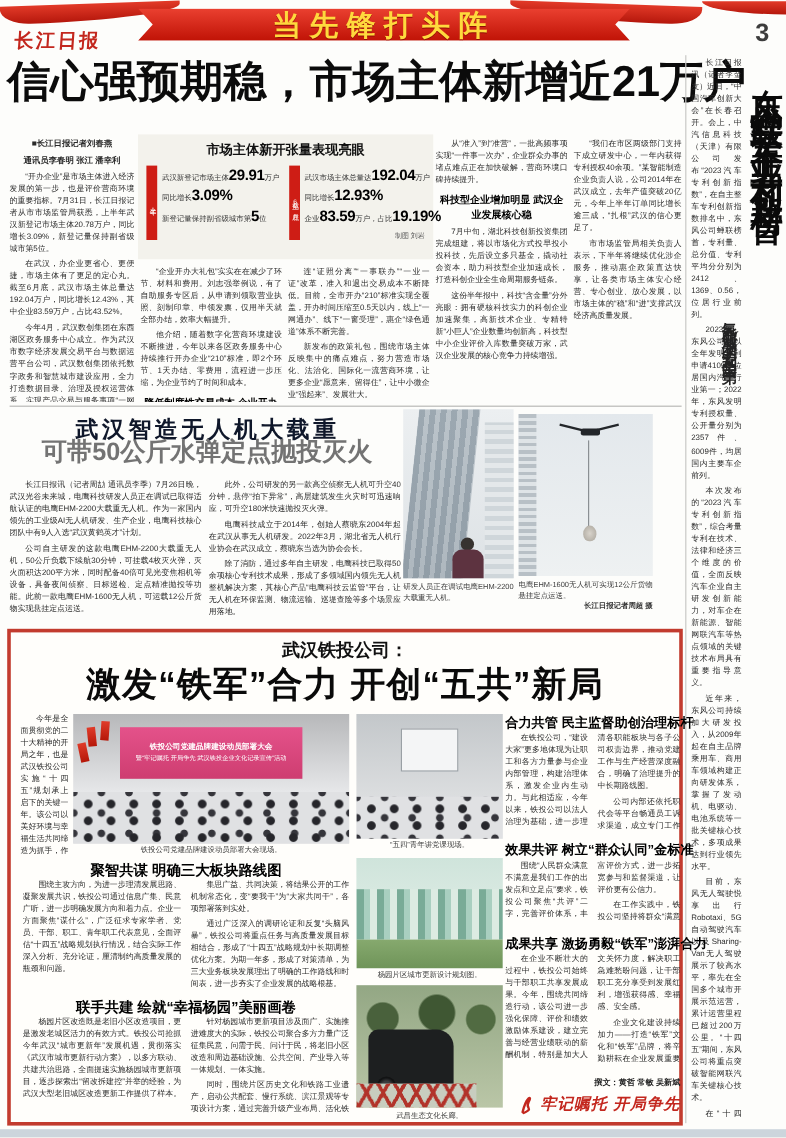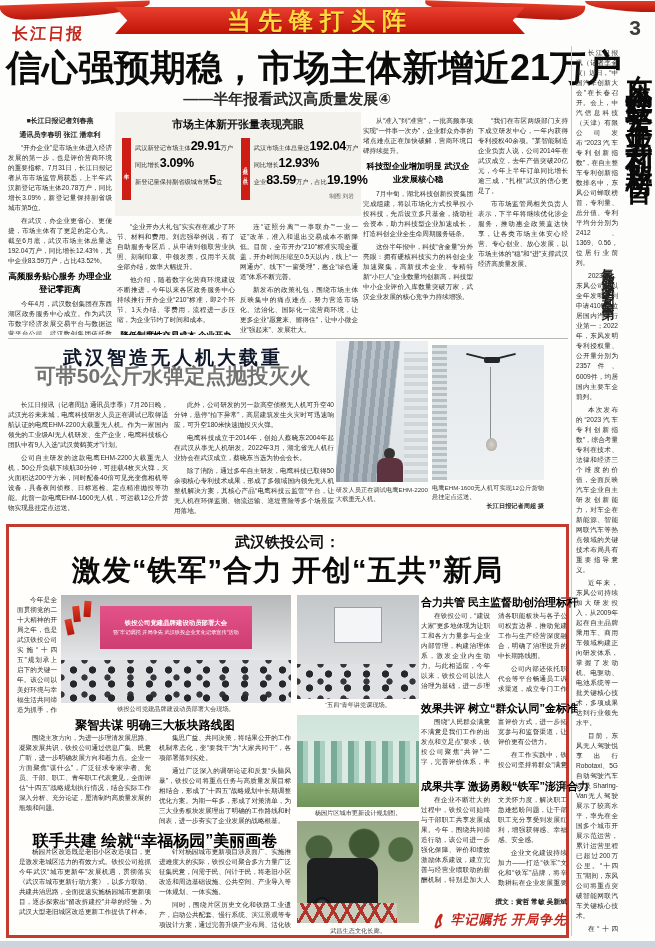--- a/index.html
+++ b/index.html
@@ -117,21 +117,21 @@
   .loco { position:absolute; left:8%; bottom:18%; width:58%; height:46%; background:#1d1f20; border-radius:8px 14px 2px 2px; }
   .locoWheel { position:absolute; left:14%; bottom:10%; width:16px; height:16px; border-radius:50%; background:radial-gradient(#3a3c3e 35%,#121314 60%); }
   .girder { position:absolute; left:0; right:18%; bottom:0; height:20%;
             background:repeating-linear-gradient(60deg,#b2332a 0 3px,transparent 3px 12px),repeating-linear-gradient(-60deg,#b2332a 0 3px,transparent 3px 12px),#c8cdbf; }
   #capC { left:288px; top:400px; width:122px; text-align:center; }
 
   #subC { left:412px; top:68px; width:146px; } #bodyC { left:412px; top:84px; width:146px; height:86px; }
   #subD { left:412px; top:174px; width:146px; } #bodyD { left:412px; top:190px; width:146px; height:58px; }
   #subE { left:412px; top:252px; width:146px; } #bodyE { left:412px; top:268px; width:146px; height:98px; }
   #subA { left:10px; top:190px; width:272px; font-size:12px; } #bodyA { left:10px; top:206px; width:272px; height:94px; }
-  #subB { left:10px; top:304px; width:272px; font-size:16px; } #bodyB { left:10px; top:320px; width:272px; height:84px; }
+  #subB { left:10px; top:304px; width:272px; font-size:12px; } #bodyB { left:10px; top:320px; width:272px; height:84px; }
   #tcredit { left:412px; top:370px; width:146px; text-align:right; font-size:6.8px; font-weight:700; color:#222; }
   #badge { left:424px; top:382px; width:134px; display:flex; align-items:center; gap:4px; }
   #badge .slog { color:#c3271e; font-size:13px; font-weight:900; letter-spacing:1px; font-style:italic; white-space:nowrap; }
 
   #bstrip { left:0; top:941px; width:655px; height:7px; background:#ccd5dc; }
 </style>
 </head>
 <body>
 
 <div id="sheet">
@@ -139,21 +139,20 @@
   <div id="wingL" class="wing"></div>
   <div id="wingR" class="wing"></div>
   <div id="curlR" class="wing"></div>
   <div id="ribbon" class="abs">
     <span>当先锋打头阵</span>
   </div>
   <div id="mast" class="abs">长江日报</div>
   <div id="pageno" class="abs">3</div>
 
   <div id="h1" class="abs">信心强预期稳，市场主体新增近21万户</div>
-  <div id="dek" class="abs">——半年报看武汉高质量发展④</div>
 
   <div id="statbox" class="abs">
     <h3>市场主体新开张量表现亮眼</h3>
     <div class="statgrid">
       <div class="sgroup">
         <div class="sg-tag">上半年</div>
         <div class="srow"><span>武汉新登记市场主体</span><span class="num">29.91</span><span>万户</span></div>
         <div class="srow"><span>同比增长</span><span class="num">3.09%</span><span></span></div>
         <div class="srow"><span>新登记量保持副省级城市第</span><span class="num">5</span><span>位</span></div>
       </div>
@@ -166,21 +165,20 @@
     </div>
     <div id="statcredit">制图 刘岩</div>
   </div>
 
   <div id="leadcols" class="abs">
     <div id="c1" class="c tiny">
       <p class="byl">■长江日报记者刘春燕</p>
       <p class="byl">通讯员李春明 张江 潘幸利</p>
       <p>“开办企业”是市场主体进入经济发展的第一步，也是评价营商环境的重要指标。7月31日，长江日报记者从市市场监管局获悉，上半年武汉新登记市场主体20.78万户，同比增长3.09%，新登记量保持副省级城市第5位。</p>
       <p>在武汉，办企业更省心、更便捷，市场主体有了更足的定心丸。截至6月底，武汉市场主体总量达192.04万户，同比增长12.43%，其中企业83.59万户，占比43.52%。</p>
-      <p class="colsub">高频服务贴心服务 办理企业登记零距离</p>
       <p>今年4月，武汉数创集团在东西湖区政务服务中心成立。作为武汉市数字经济发展交易平台与数据运营平台公司，武汉数创集团依托数字政务和智慧城市建设应用，全力打造数据目录、治理及授权运营体系，实现产品交易与服务事项“一网通办”，力争到2030年培育和集聚千余家数字产业企业。</p>
 
     </div>
     <div id="c2" class="c tiny">
       <p>“企业开办大礼包”实实在在减少了环节、材料和费用。刘志强举例说，有了自助服务专区后，从申请到领取营业执照、刻制印章、申领发票，仅用半天就全部办结，效率大幅提升。</p>
       <p>他介绍，随着数字化营商环境建设不断推进，今年以来各区政务服务中心持续推行开办企业“210”标准，即2个环节、1天办结、零费用，流程进一步压缩，为企业节约了时间和成本。</p>
       <p class="colsub">降低制度性交易成本 企业开办仅需半天</p>
 
     </div>
     <div id="c3" class="c tiny">

